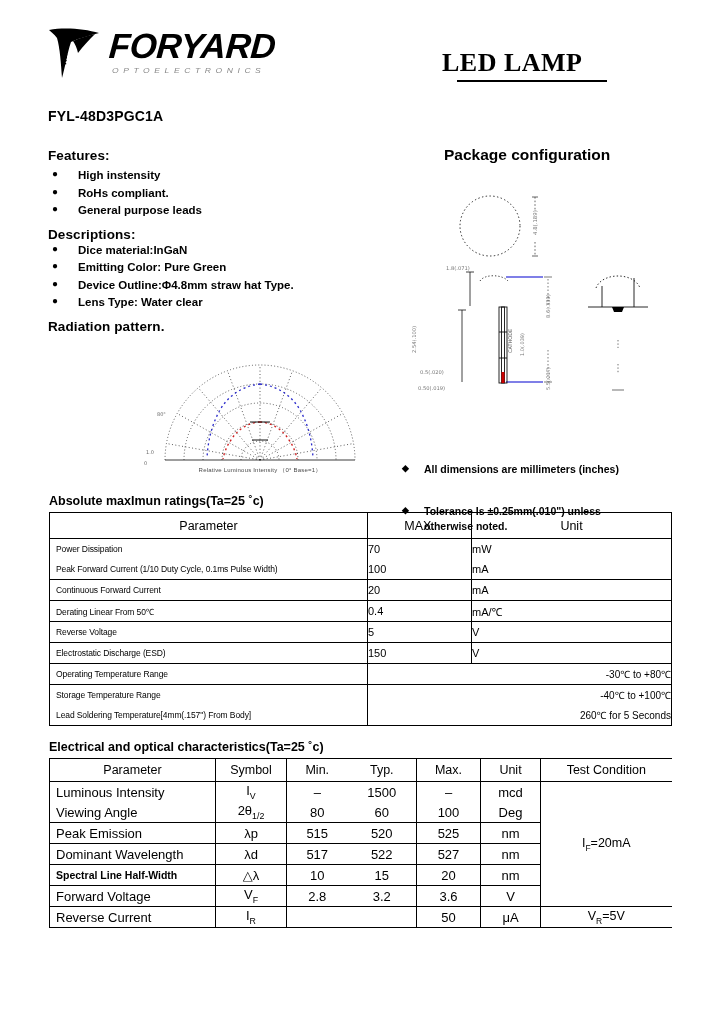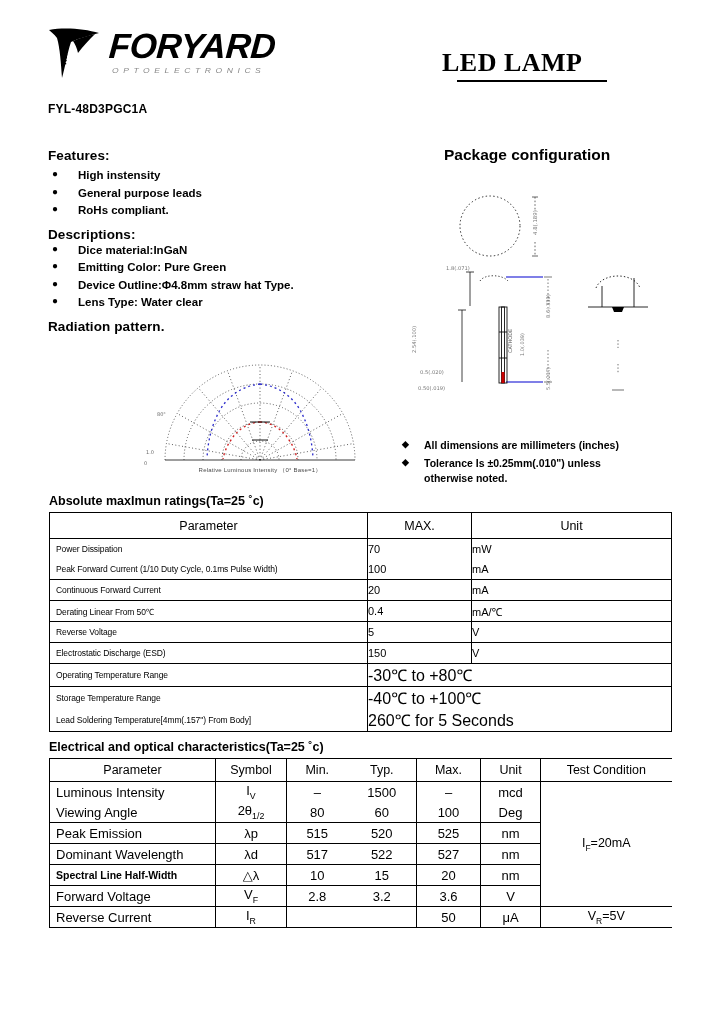--- a/index.html
+++ b/index.html
@@ -70,22 +70,22 @@
     letter-spacing: 0.5px;
   }
   .led-lamp-rule {
     position: absolute;
     left: 457px; top: 80px;
     width: 150px; height: 2px;
     background: #000;
   }
   .part-number {
     position: absolute;
-    left: 48px; top: 102px;
-    font-size: 12px;
+    left: 48px; top: 108px;
+    font-size: 14px;
     font-weight: bold;
     letter-spacing: 0.2px;
   }
 
   
   .features-block {
     position: absolute;
     left: 48px; top: 148px;
     width: 330px;
   }
@@ -154,20 +154,21 @@
   ul.diamonds {
     list-style: none;
     margin: 0; padding: 0;
   }
   ul.diamonds li {
     font-size: 10.5px;
     font-weight: bold;
     line-height: 1.42;
     padding: 0 0 3px 26px;
     position: relative;
+    margin-top: 24px;
   }
   ul.diamonds li:before {
     content: "\25C6";
     position: absolute;
     left: 4px; top: 0px;
     font-size: 9px;
   }
   .note-indent { display: block; }
 
   
@@ -210,22 +211,22 @@
     height: 20px;
     padding-left: 6px;
     text-align: left;
     letter-spacing: -0.1px;
   }
   .abs-tbl td.v {
     font-size: 11px;
     text-align: left;
   }
   .abs-tbl td.span2 {
-    font-size: 16px;
-    text-align: left;
+    font-size: 10px;
+    text-align: right;
   }
   .nb-bottom { border-bottom: none !important; }
   .nb-top { border-top: none !important; }
 
   
   .elec-tbl th {
     font-size: 12.5px;
     height: 22px;
     text-align: center;
     font-weight: normal;
@@ -281,22 +282,22 @@
     <div class="led-lamp">LED LAMP</div>
     <div class="led-lamp-rule"></div>
   </div>
 
   <div class="part-number">FYL-48D3PGC1A</div>
 
   <div class="features-block">
     <div class="sec-label">Features:</div>
     <ul class="bullets">
       <li>High instensity</li>
+      <li>RoHs compliant.</li>
       <li>General purpose leads</li>
-      <li>RoHs compliant.</li>
     </ul>
     <div class="sec-label tight">Descriptions:</div>
     <ul class="bullets">
       <li>Dice material:InGaN</li>
       <li>Emitting Color: Pure Green</li>
       <li>Device Outline:Φ4.8mm straw hat Type.</li>
       <li>Lens Type: Water clear</li>
     </ul>
     <div class="sec-label">Radiation pattern.</div>
   </div>

